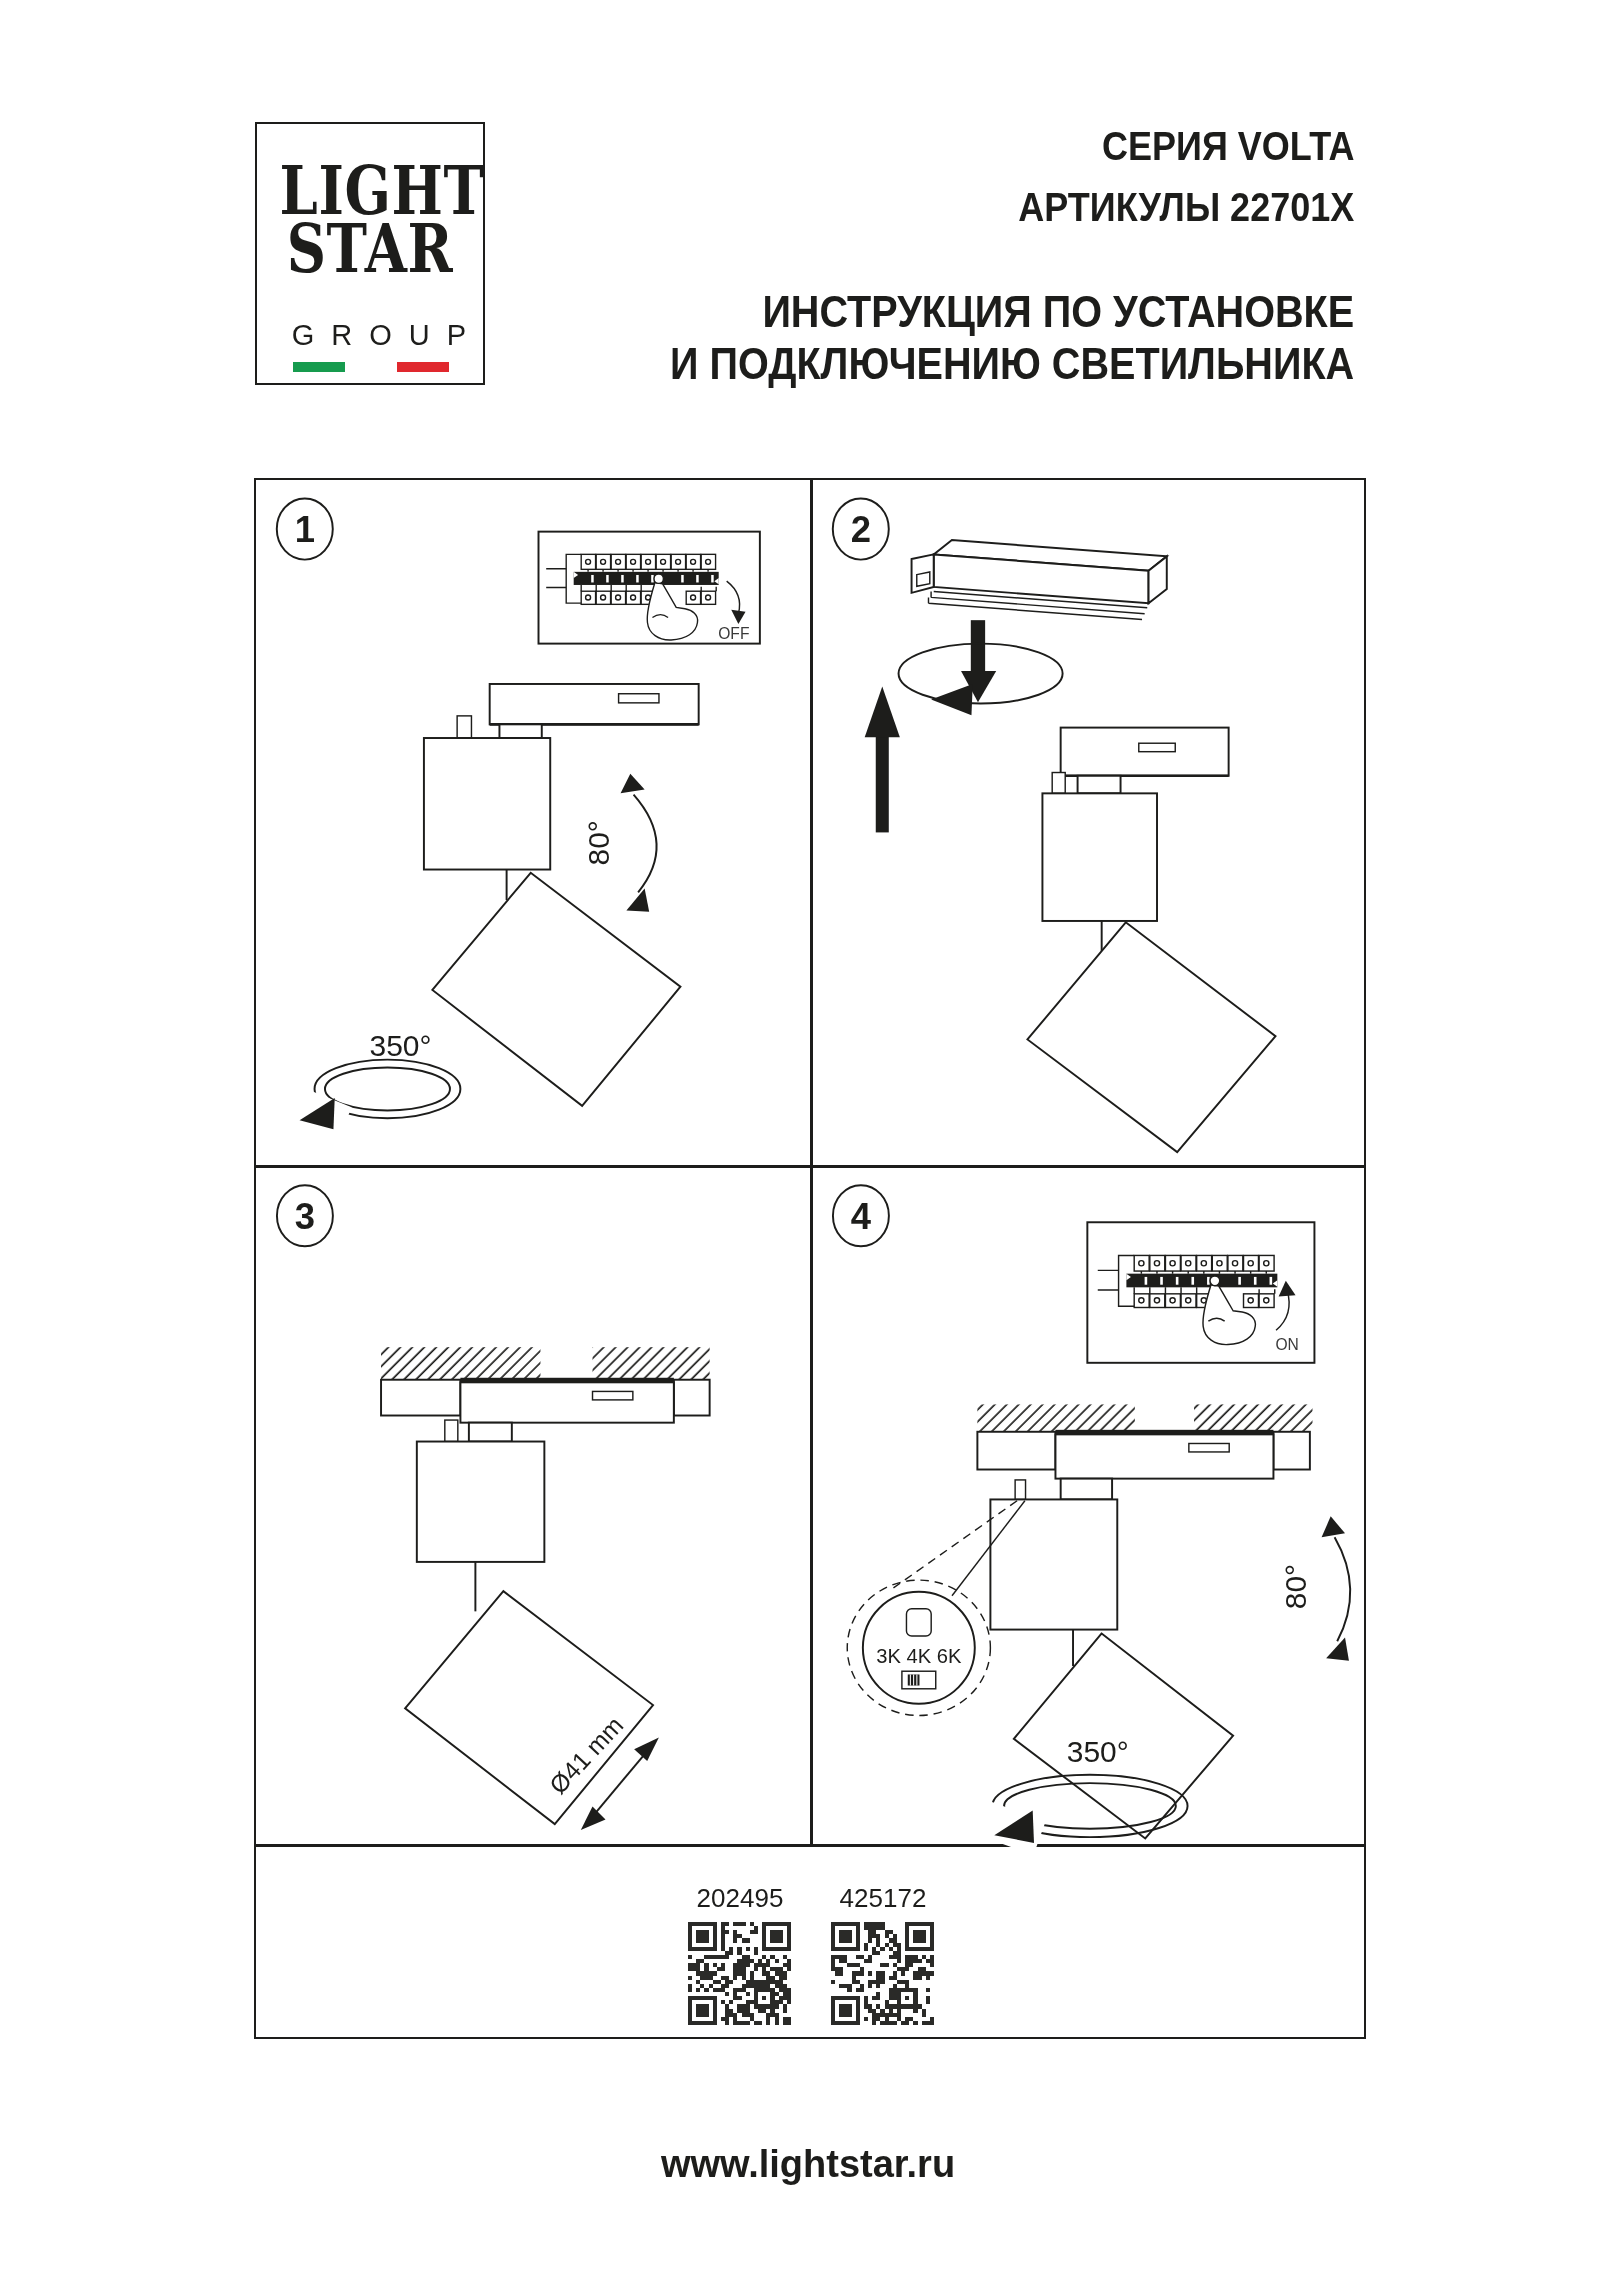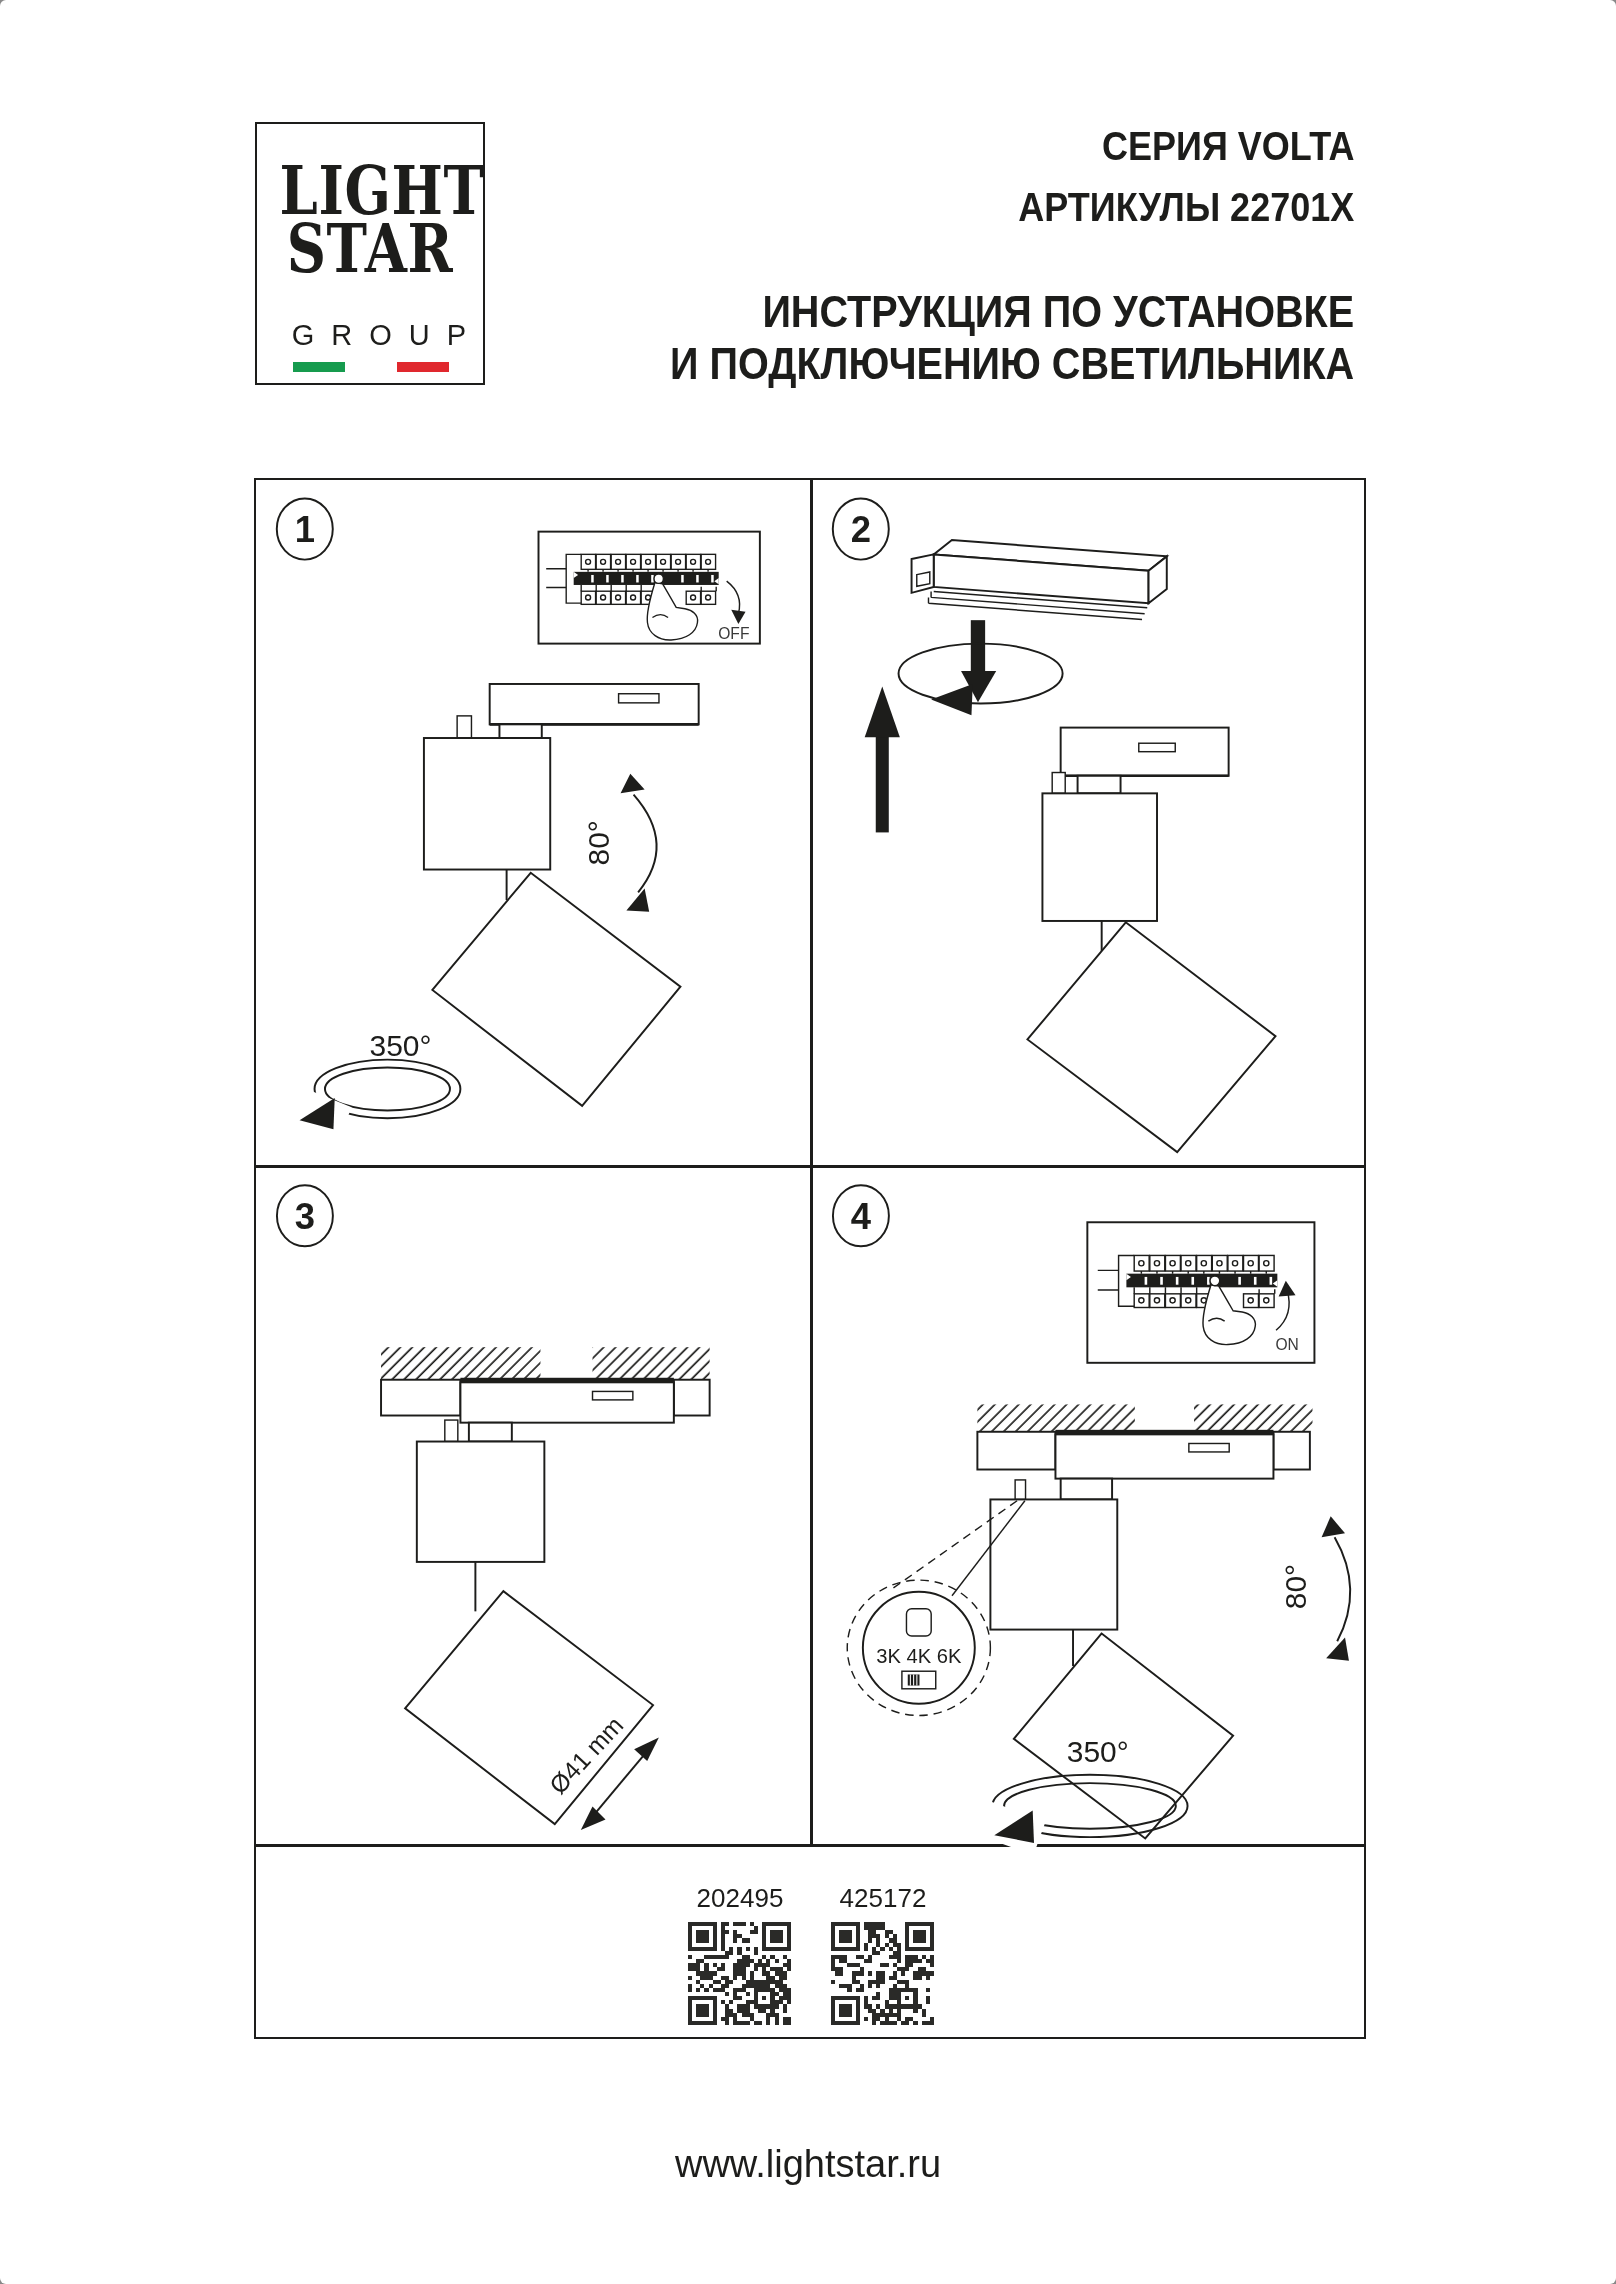--- a/index.html
+++ b/index.html
@@ -1,17 +1,17 @@
 <!DOCTYPE html>
 <html style="font-size:10.4px"><head>
 <meta charset="utf-8">
 <style>
   html,body{margin:0;padding:0;background:#888;}
   .page{position:relative;width:1616px;height:2284px;background:#ffffff;
-        font-family:"Liberation Sans",sans-serif;color:#1d1d1b;overflow:hidden;border-radius:6px;}
+        font-family:"Liberation Sans",sans-serif;color:#1d1d1b;overflow:hidden;}
   .abs{position:absolute;}
   
   .logo-box{left:255px;top:122px;width:230px;height:263px;border:2.6px solid #1d1d1b;box-sizing:border-box;}
   .logo-word{position:absolute;left:0;width:100%;text-align:center;
              font-family:"DejaVu Serif","Liberation Serif",serif;font-weight:bold;
              font-size:68px;line-height:56px;letter-spacing:0.7px;
              transform:scaleX(.80);transform-origin:center;}
   .logo-group{position:absolute;left:0;width:100%;text-align:right;
               font-size:29px;font-weight:400;letter-spacing:17px;text-indent:17px;}
   .logo-flag{position:absolute;left:36px;top:238px;width:156px;height:10.4px;display:flex;}
@@ -34,21 +34,21 @@
   .fw{fill:#ffffff;stroke:#1d1d1b;stroke-width:3;}
   .fwt{fill:#ffffff;stroke:#1d1d1b;stroke-width:2.2;}
   .fb{fill:#1d1d1b;stroke:none;}
   .t{fill:#1d1d1b;stroke:none;font-family:"Liberation Sans",sans-serif;}
   .num{font-size:56px;font-weight:bold;}
   .lab{font-size:46px;}
   .small{font-size:24px;fill:#3a3a3a;}
   .dash{stroke-dasharray:13 9;}
   
   .qr-label{font-size:26px;text-align:center;width:130px;}
-  .site{left:0;top:2143px;width:100%;text-align:center;font-size:38px;font-weight:normal;}
+  .site{left:0;top:2143px;width:100%;text-align:center;font-size:38px;font-weight:bold;}
 </style>
 </head>
 <body>
 
 <div class="page">
 
   <svg width="0" height="0">
     <defs>
       <pattern id="hatch" patternUnits="userSpaceOnUse" width="13" height="13" patternTransform="rotate(45)">
         <line x1="6" y1="0" x2="6" y2="13" stroke="#1d1d1b" stroke-width="2.6"></line>

